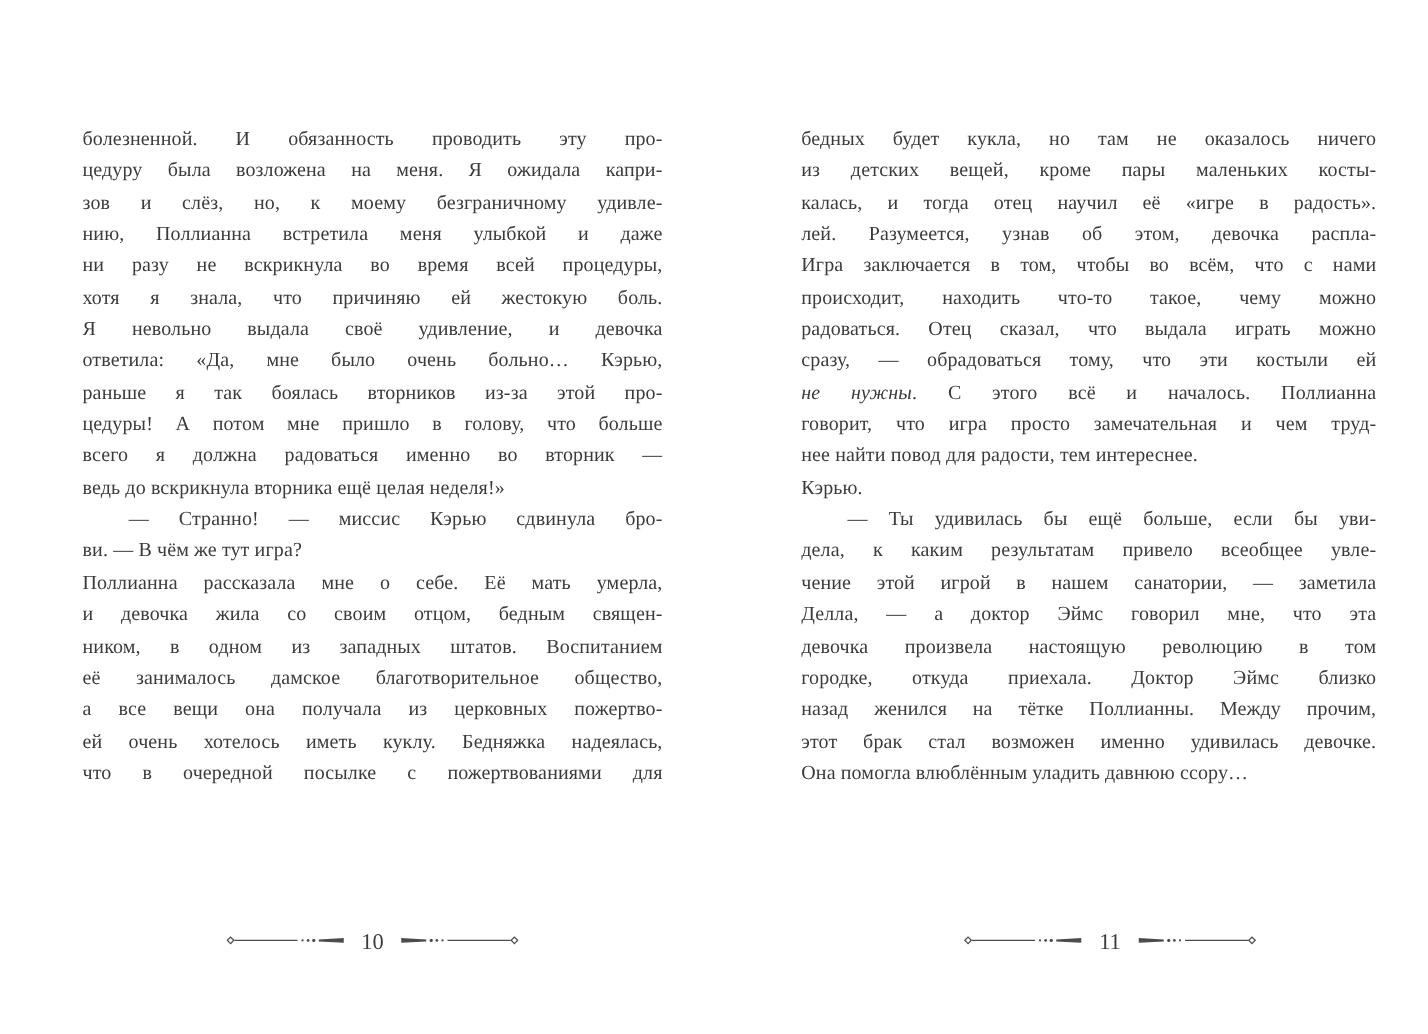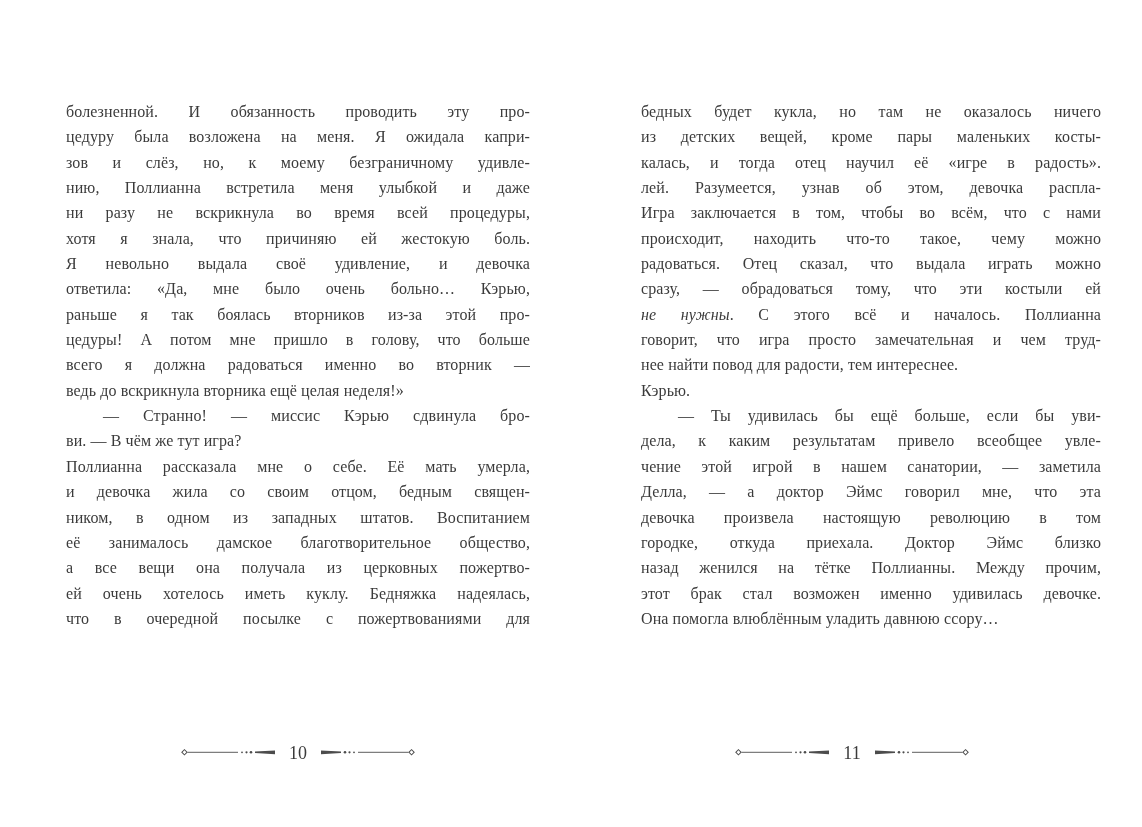--- a/index.html
+++ b/index.html
@@ -47,21 +47,21 @@
   .footer {
     position: absolute;
     top: 740px;
     height: 26px;
     display: flex;
     align-items: center;
     justify-content: center;
     gap: 12px;
   }
   #footer-left  { left: 66px;  width: 464px; }
-  #footer-right { left: 622px; width: 460px; }
+  #footer-right { left: 658px; width: 460px; }
 
   .page-number {
     font-family: "Liberation Serif", serif;
     font-size: 18px;
     color: #3b3b3b;
     line-height: 1;
   }
   .ornament { display: block; }
   .ornament.flip { transform: scaleX(-1); }
 </style>

